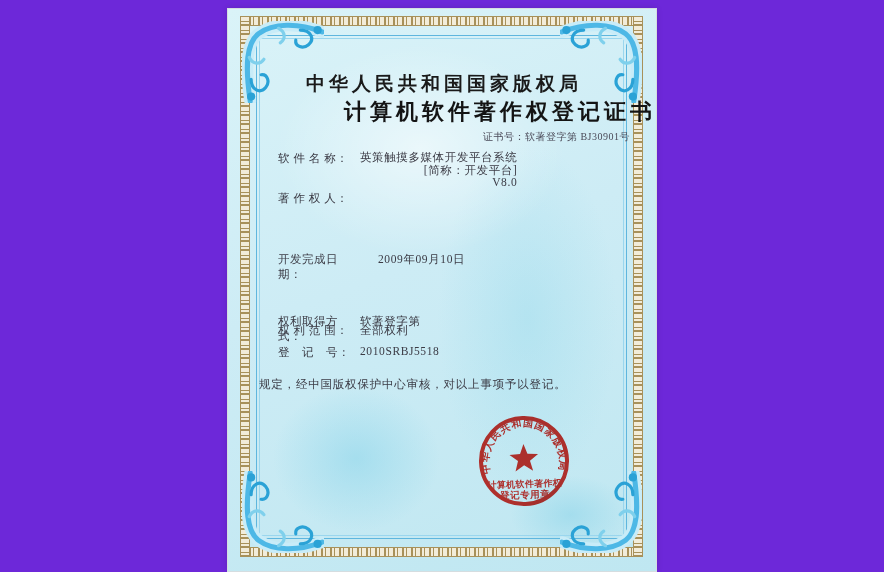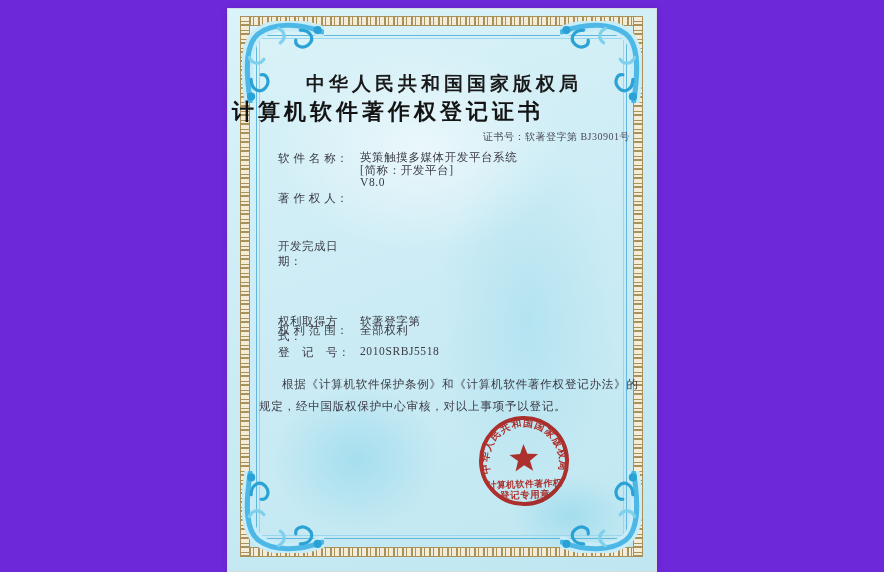--- a/index.html
+++ b/index.html
@@ -49,32 +49,32 @@
   .corner.tr { right:14px; top:12px;  transform:scaleX(-1); }
   .corner.bl { left:14px;  bottom:18px; transform:scaleY(-1); }
   .corner.br { right:14px; bottom:18px; transform:scale(-1,-1); }
 
   
   .authority {
     position:absolute; left:0; right:0; top:62px; text-align:center;
     font-size:19px; font-weight:bold; color:#1a1a1a; letter-spacing:4px; padding-left:4px;
   }
   .cert-title {
-    position:absolute; left:0; right:0; top:88px; text-align:left;
-    font-size:22px; font-weight:bold; color:#141414; letter-spacing:4px; padding-left:4px;
+    position:absolute; left:0; right:0; top:88px; text-align:right;
+    font-size:22px; font-weight:bold; color:#141414; letter-spacing:4px; padding-left:16px;
   }
   .cert-no {
     position:absolute; right:26px; top:121px;
     font-size:10px; color:#4a4a58; letter-spacing:0.5px;
   }
   .row { position:absolute; left:50px; display:flex; font-size:11.5px; color:#3b3b45; }
   .row .lbl { width:80px; flex:none; letter-spacing:0.5px; }
-  .row .val { margin-left:2px; letter-spacing:0.6px; }
+  .row .val { margin-left:2px; letter-spacing:0.6px;text-align:right; }
   .val-lines { line-height:12.5px; }
-  .r-name  { top:142px; } .r-owner { top:182px; } .r-dev { top:230px;gap:18px; }
+  .r-name  { top:142px; } .r-owner { top:182px; } .r-dev { top:243px;gap:18px; }
   .r-pub   { top:262px; } .r-acq   { top:305px; } .r-scope { top:314px; }
   .r-reg   { top:336px; }
   .statement {
     position:absolute; left:31px; top:364px; width:384px;
     font-size:11.5px; color:#3b3b45; letter-spacing:0.8px; line-height:22px;
   }
   .statement .ln1 { text-indent:23px; }
 
   
   .issue-date {
@@ -163,40 +163,40 @@
         <div>V8.0</div>
       </span>
     </div>
 
     <div class="row r-owner">
       <span class="lbl">著 作 权 人：</span>
     </div>
 
     <div class="row r-dev">
       <span class="lbl">开发完成日期：</span>
+      <span class="val">2009年09月10日</span>
     </div>
 
 
     <div class="row r-acq">
       <span class="lbl">权利取得方式：</span>
       <span class="val">软著登字第</span>
     </div>
 
     <div class="row r-scope">
       <span class="lbl">权 利 范 围：</span>
       <span class="val">全部权利</span>
     </div>
 
     <div class="row r-reg">
       <span class="lbl">登　记　号：</span>
       <span class="val">2010SRBJ5518</span>
     </div>
 
     <div class="statement">
-      <div class="ln1">根据《计算机软件保护条例》和《计算机软件著作权登记办法》的</div>
       <div class="ln2">规定，经中国版权保护中心审核，对以上事项予以登记。</div>
     </div>
 
 
     <svg class="seal" viewBox="0 0 100 96">
       <defs>
         <path id="sealArc" d="M 17 62 A 35.5 35.5 0 1 1 83 62" fill="none"></path>
       </defs>
       <circle cx="50" cy="48" r="43" fill="none" stroke="#e2241e" stroke-width="4"></circle>
       <text font-size="10" fill="#e2241e" letter-spacing="1">

